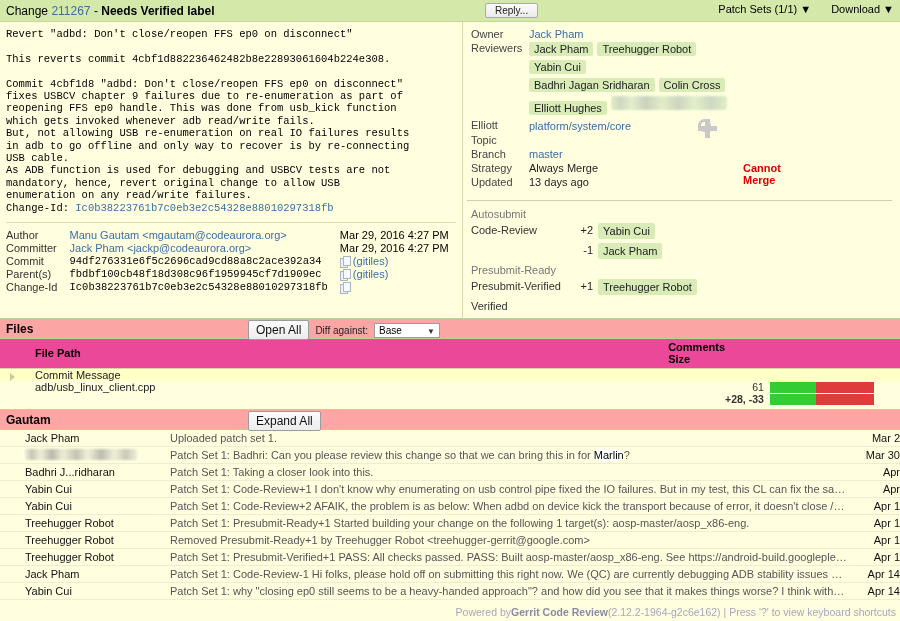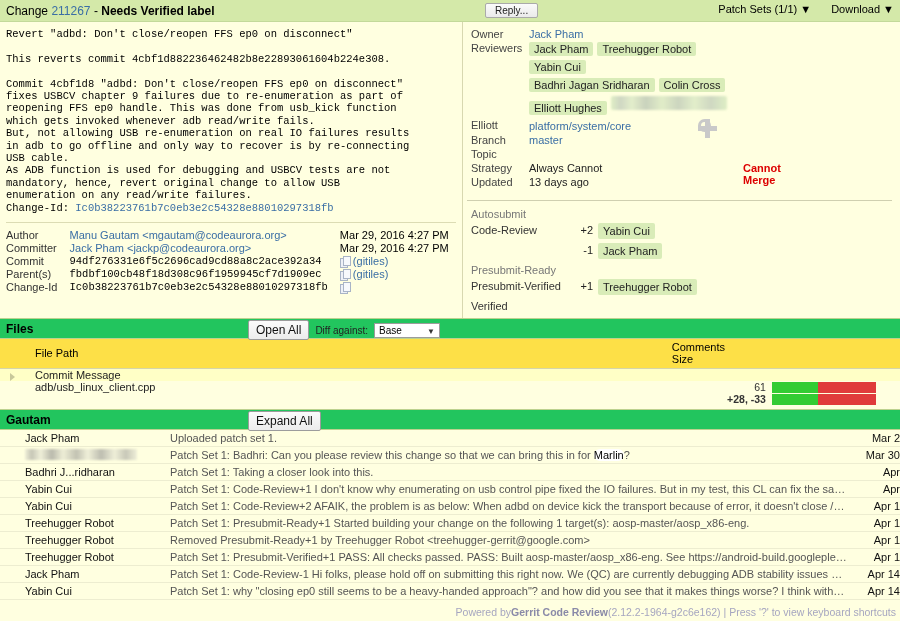--- a/index.html
+++ b/index.html
@@ -91,42 +91,42 @@
 
   
   .labels{font-size:11px;padding-left:8px;}
   .labels .row{display:flex;align-items:flex-start;margin-bottom:2px;line-height:14px;}
   .labels .lname{width:100px;color:#777;white-space:nowrap;}
   .labels .lname.on{color:#333;}
   .labels .score{width:22px;text-align:right;padding-right:5px;color:#222;}
 
   
   .sec{
-    background:#22c55e;border-top:1px solid #bcd28f;border-bottom:1px solid #bcd28f;
+    background:#fca5a5;border-top:1px solid #bcd28f;border-bottom:1px solid #bcd28f;
     height:19px;display:flex;align-items:center;position:relative;
   }
   .sec .title{font-weight:bold;font-size:12px;padding-left:6px;}
   .sec .tools{position:absolute;left:248px;top:1px;display:flex;align-items:center;gap:6px;}
   .mini-btn{
     background:linear-gradient(#fbfbfb,#ececec);border:1px solid #9c9c9c;border-radius:2px;
     font-size:12px;padding:2px 7px;cursor:pointer;color:#111;
   }
   .diff-lab{font-size:10px;color:#222;}
   .sel{
     background:#fff;border:1px solid #9c9c9c;font-size:10px;
     padding:1px 4px;min-width:56px;display:flex;justify-content:space-between;align-items:flex-end;
     cursor:pointer;
   }
   .sel .car{font-size:8px;color:#333;}
 
   
   .ftable{width:100%;border-collapse:collapse;font-size:11px;}
   .ftable th{
-    font-weight:normal;font-size:11px;text-align:left;padding:2px 0 3px 0;
-    border-bottom:1px solid #d5d5aa;background:#fde047;
+    font-weight:bold;font-size:11px;text-align:left;padding:2px 0 3px 0;
+    border-bottom:1px solid #d5d5aa;background:#ec4899;
   }
   .ftable th.fp{padding-left:35px;}
   .ftable th.cs{text-align:left;padding-right:175px;}
   .ftable td{padding:0 0;}
   .ftable tr.hl td{background:#ffffc6;}
   .ftable td.fp{padding-left:35px;color:#222;position:relative;}
   .tri{
     position:absolute;left:10px;top:4px;width:0;height:0;
     border-left:5px solid #c8c89a;border-top:4px solid transparent;border-bottom:4px solid transparent;
   }
@@ -272,31 +272,31 @@
               </td>
             </tr>
             <tr>
               <td class="k">Elliott</td>
               <td class="v">
                 <span>platform/system/core</span>
                 <span class="gear" style="margin-left:64px;"></span>
               </td>
             </tr>
             <tr>
+              <td class="k">Topic</td>
+              <td class="v"></td>
+            </tr>
+            <tr>
               <td class="k">Branch</td>
               <td class="v">master</td>
             </tr>
             <tr>
-              <td class="k">Topic</td>
-              <td class="v"></td>
-            </tr>
-            <tr>
               <td class="k">Strategy</td>
               <td style="position:relative;color:#222;">
-                <span>Always Cannot</span>
+                <span>Always Merge</span>
                 <span class="cannot-merge">Cannot Merge</span>
               </td>
             </tr>
             <tr>
               <td class="k">Updated</td>
               <td style="color:#222;">13 days ago</td>
             </tr>
           </tbody>
         </table>
       </div>

